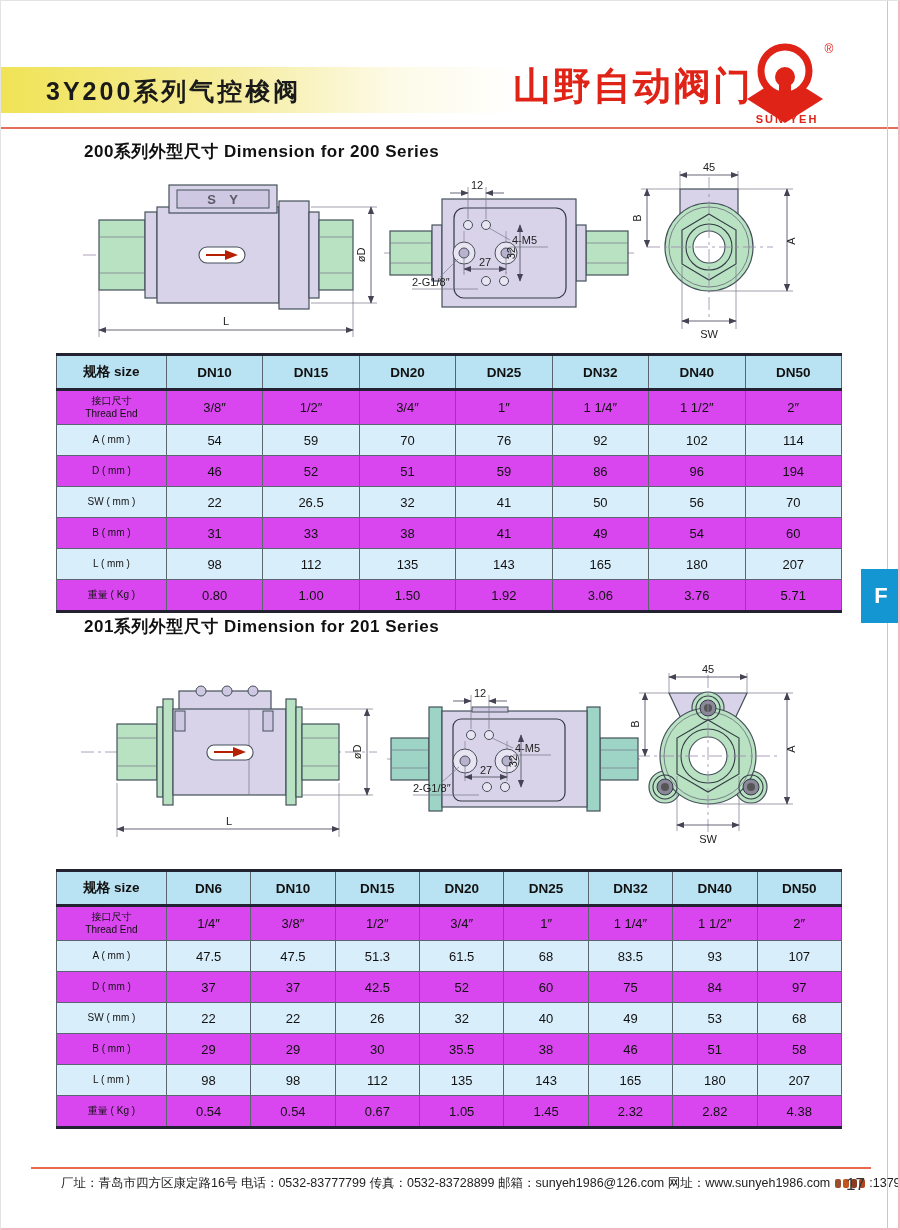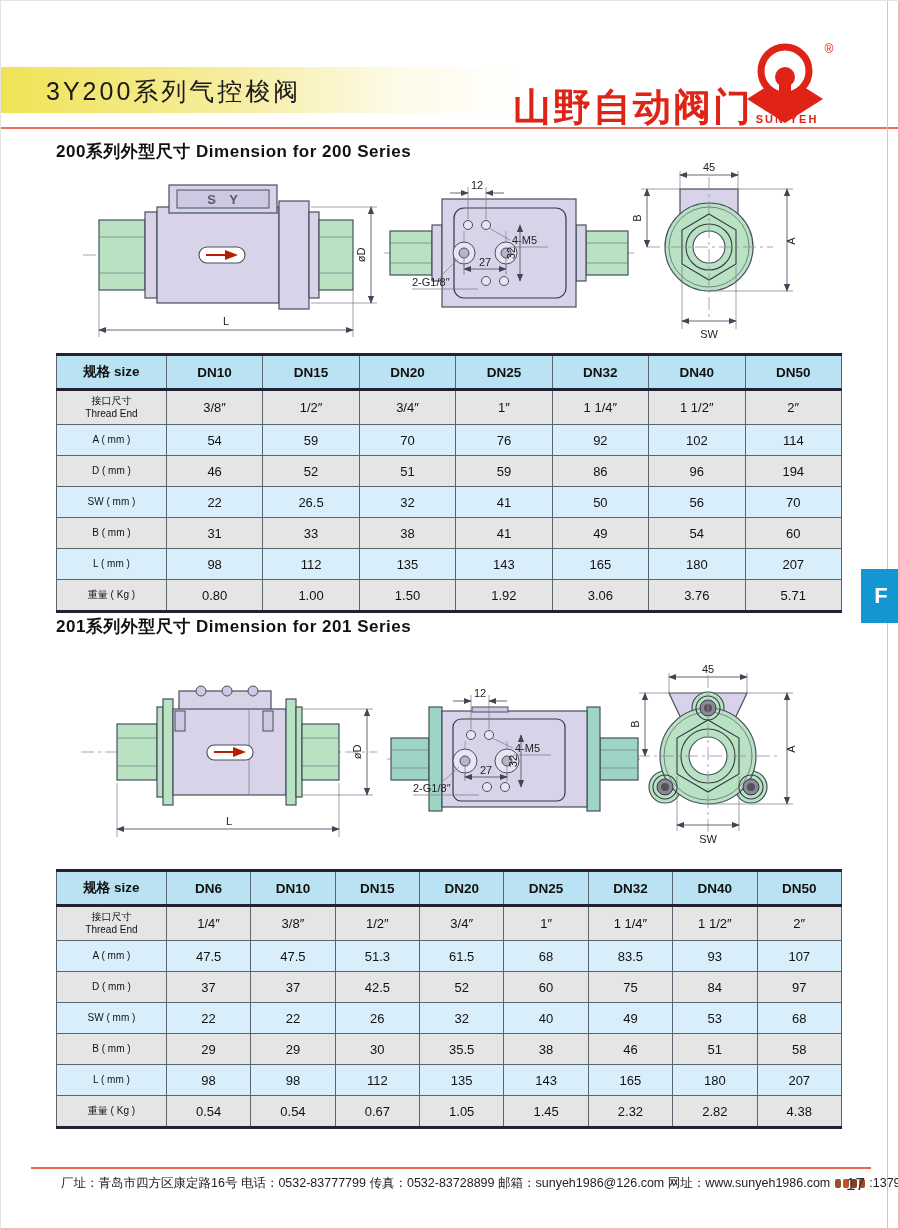--- a/index.html
+++ b/index.html
@@ -4,31 +4,31 @@
 <style>
   html,body{margin:0;padding:0;background:#fff;}
   body{font-family:"Liberation Sans","DejaVu Sans",sans-serif;}
   #page{position:relative;width:900px;height:1230px;background:#fff;overflow:hidden;
         border-left:1px solid #e3e3e3;border-top:1px solid #e3e3e3;
         border-right:2px solid #f3b7c2;border-bottom:2px solid #f3b7c2;box-sizing:border-box;}
   .abs{position:absolute;}
   
   #title-bar{left:0;top:66px;width:520px;height:46px;
      background:linear-gradient(to right,#f0e356 0%,#f6eda0 45%,#fdfae6 75%,rgba(255,255,255,0) 100%);}
-  #page-title{left:45px;top:74px;font-size:25px;font-weight:normal;letter-spacing:3px;color:#1a1a1a;}
-  #brand-text{left:512px;top:60px;font-size:38px;font-weight:900;letter-spacing:2px;color:#e02317;margin-top:21px;}
+  #page-title{left:45px;top:74px;font-size:25px;font-weight:bold;letter-spacing:3px;color:#1a1a1a;}
+  #brand-text{left:512px;top:60px;font-size:38px;font-weight:900;letter-spacing:2px;color:#e02317;}
   #header-rule{left:0;top:126px;width:900px;height:2px;background:#e4705c;}
   #green-edge{left:886px;top:0;width:1px;height:1230px;background:#b7d9a5;}
   
-  .section-title{font-size:17px;font-weight:bold;color:#111;letter-spacing:0.5px;}
+  .section-title{font-size:17px;font-weight:bold;color:#111;letter-spacing:0.5px;margin-left:28px;}
   
   .tbl-wrap{left:55px;width:786px;}
   table.dim-table{width:100%;border-collapse:collapse;table-layout:fixed;
      border-top:3px solid #223;border-bottom:3px solid #223;
-     border-left:1px solid #556;border-right:1px solid #556;background:#e5e5e5;}
+     border-left:1px solid #556;border-right:1px solid #556;background:#d946ef;}
   table.dim-table th,table.dim-table td{border:1px solid #5a6570;text-align:center;
      vertical-align:middle;padding:4px 2px;font-size:13px;color:#111;}
   table.dim-table thead th{background:#b9e2f2;font-size:13.5px;font-weight:bold;
      border-bottom:3px solid #223;padding:7px 2px;}
   table.dim-table tbody tr.alt{background:#d9eefb;}
   table.dim-table tbody th{font-weight:normal;font-size:10px;white-space:pre-line;line-height:1.25;background:inherit;}
   table.dim-table tbody td{height:22px;}
   
   #f-tab{left:860px;top:568px;width:40px;height:54px;background:#1496d2;color:#fff;
      font-size:22px;display:flex;align-items:center;justify-content:center;font-weight:bold;}

